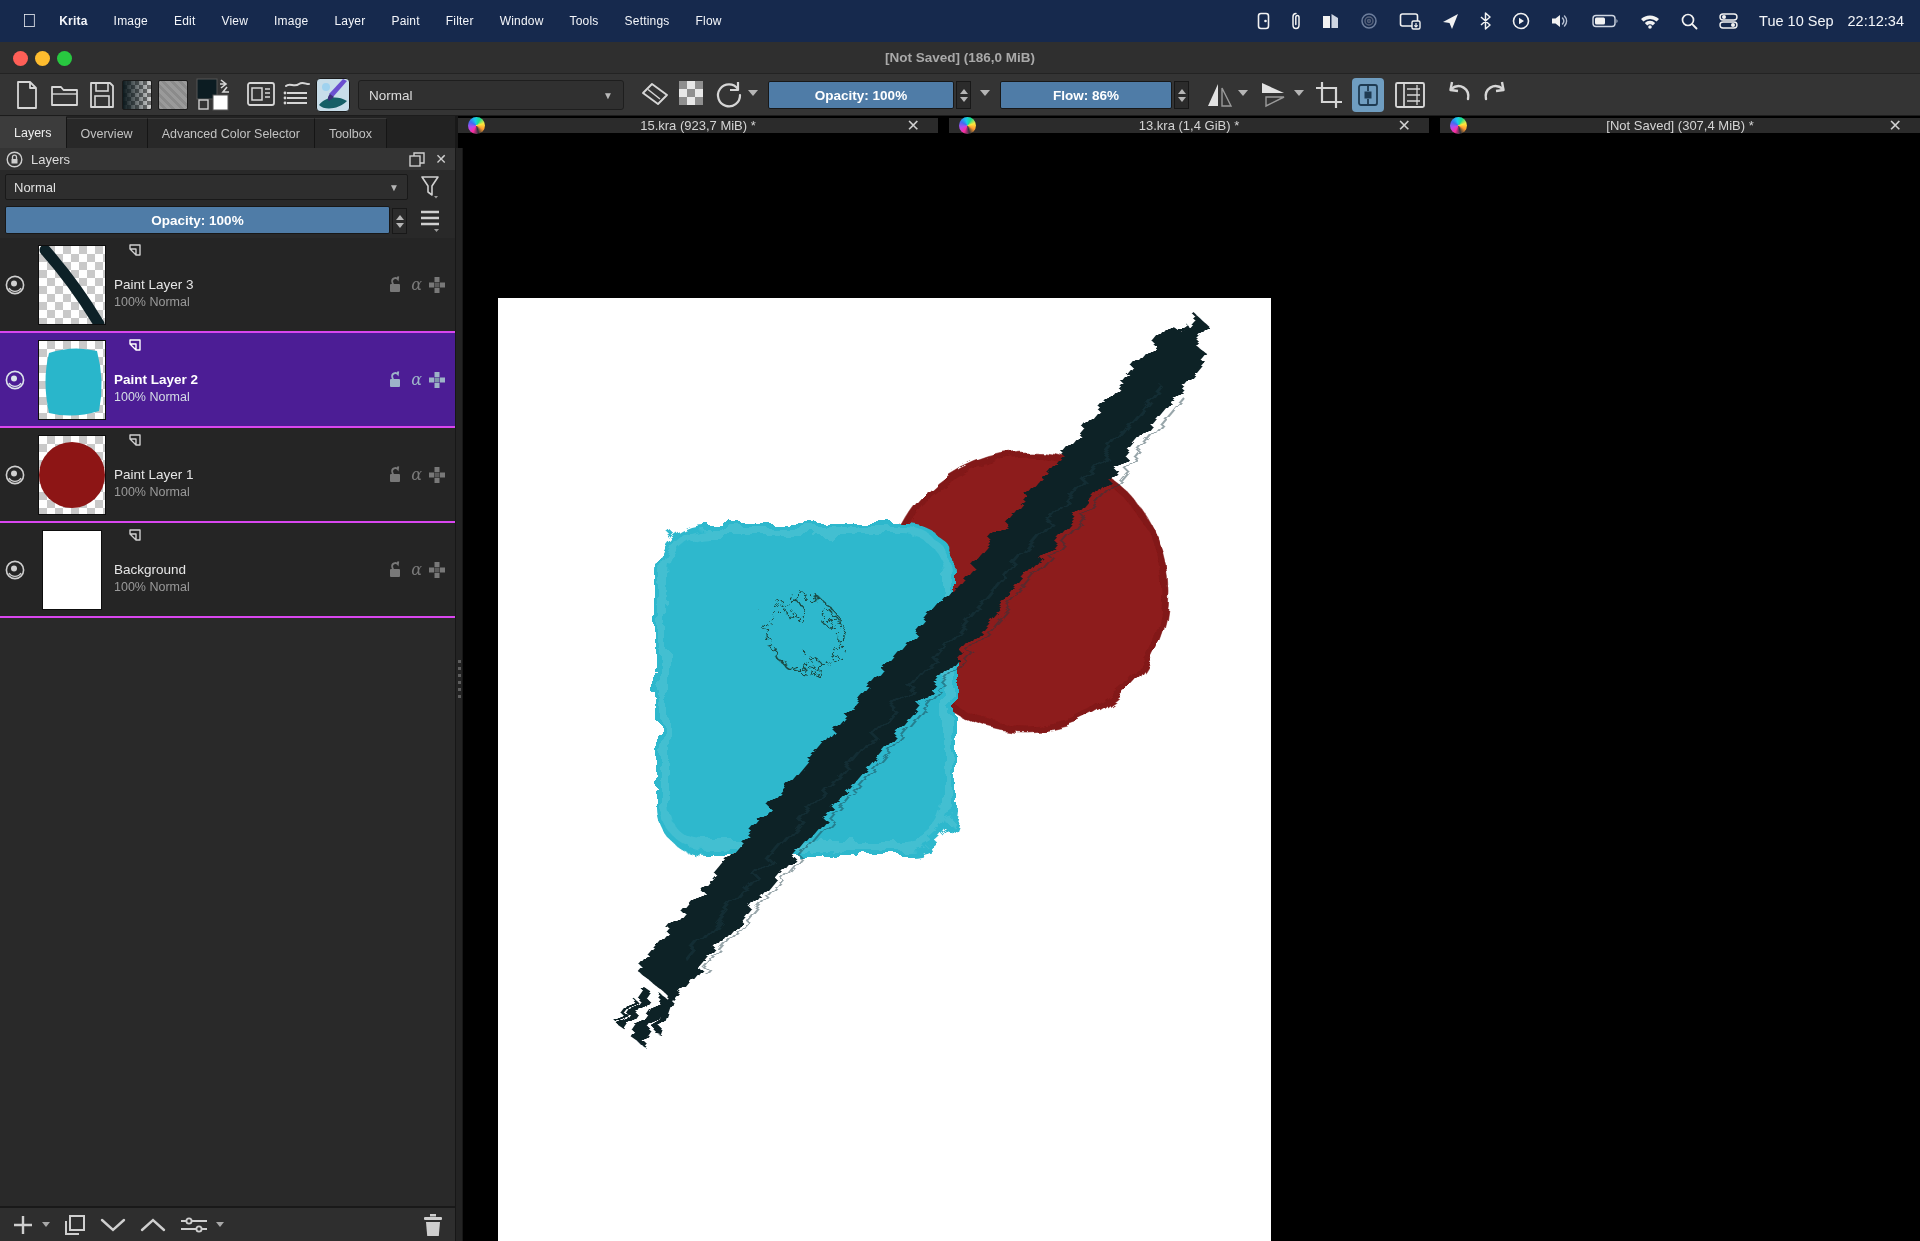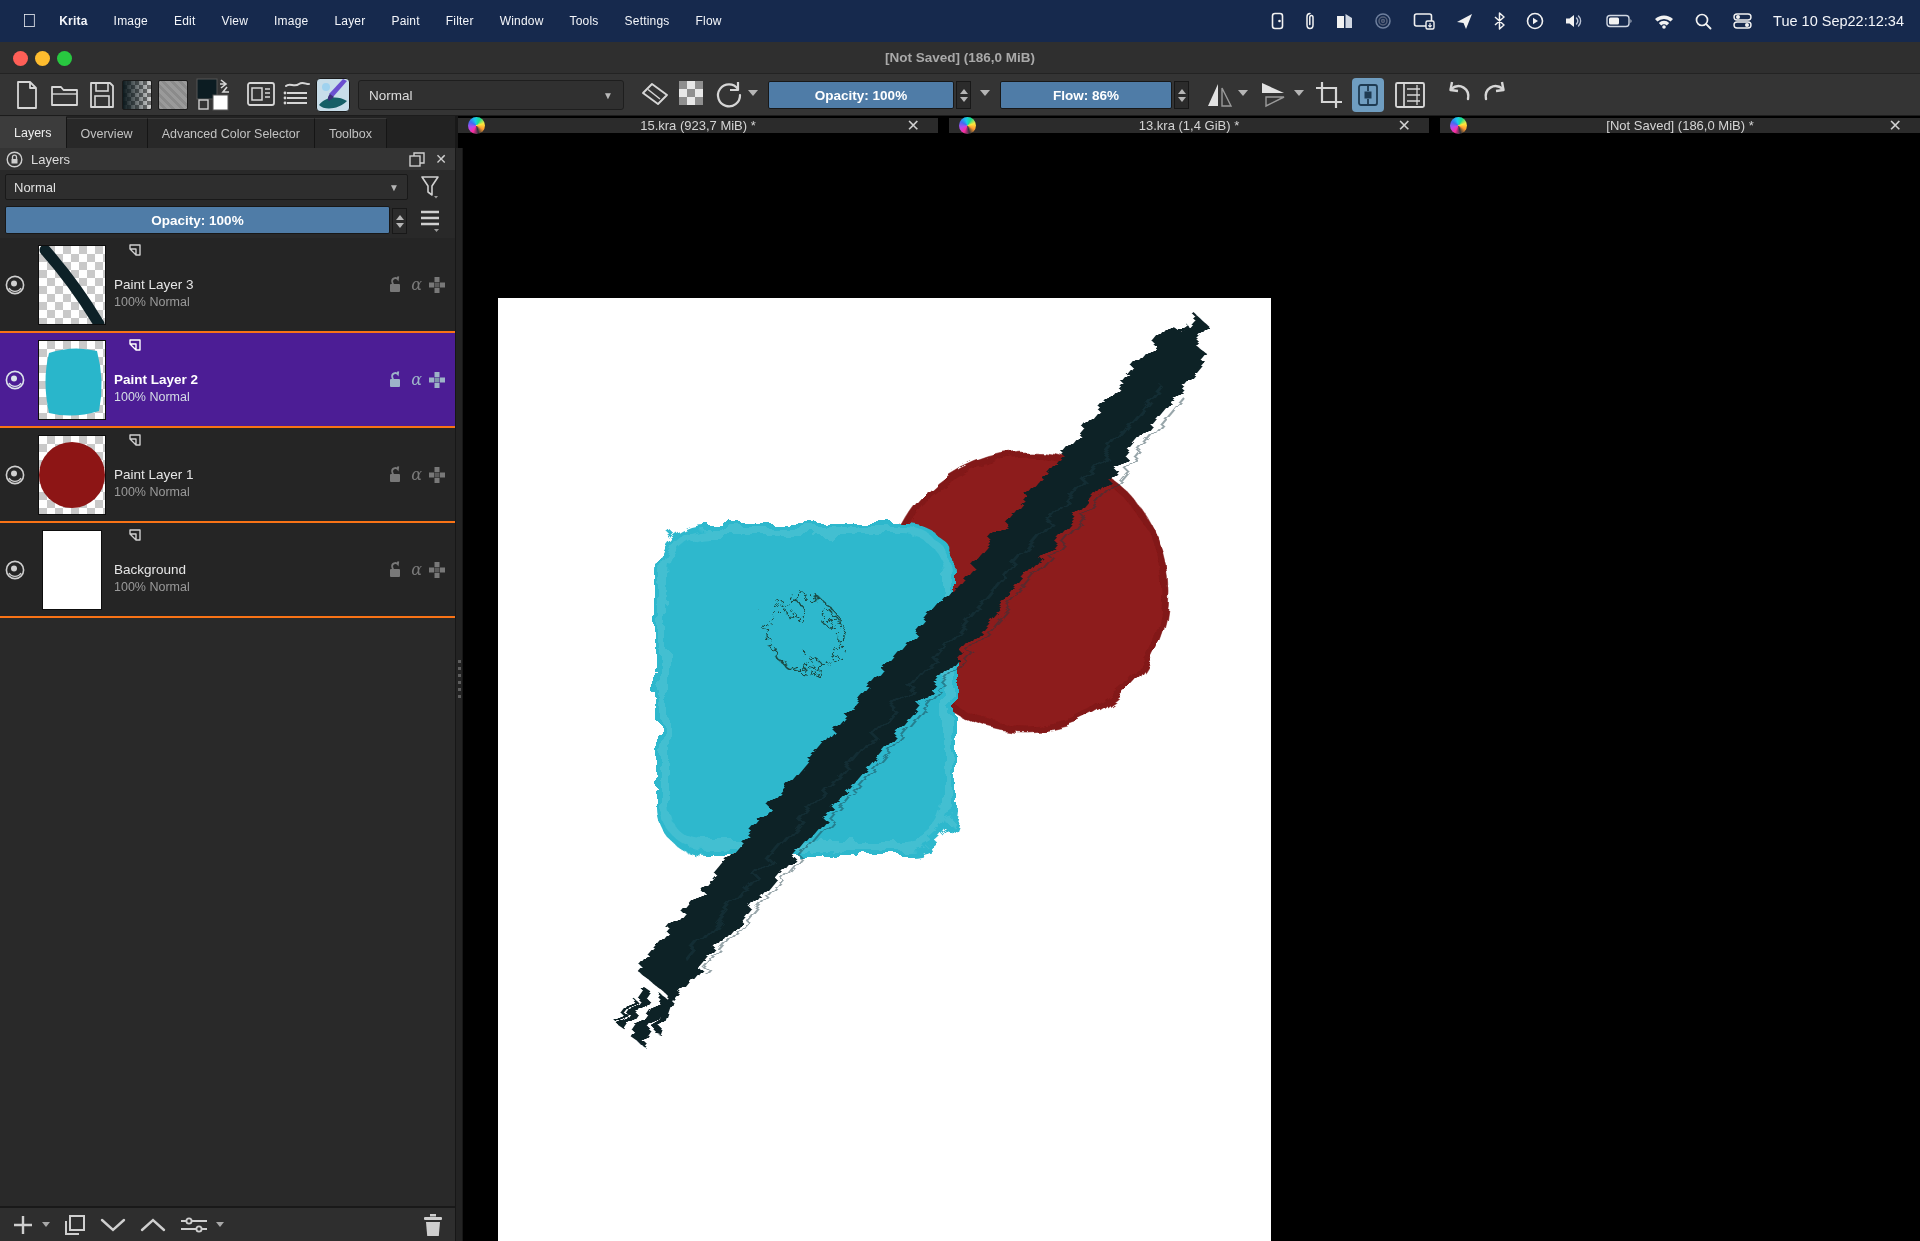--- a/index.html
+++ b/index.html
@@ -9,21 +9,21 @@
   
   #menubar { position:absolute; left:0; top:0; width:1920px; height:42px;
              background:#16294d; display:flex; align-items:center; color:#f4f6fa; }
   #menubar .left { display:flex; align-items:center; gap:0; padding-left:22px; }
   #menubar .apple { font-size:19px; margin-right:10px; }
   #menubar .mitem { font-size:12px; padding:0 13px; letter-spacing:.2px; }
   #menubar .app { font-weight:bold; }
   #menubar .right { margin-left:auto; display:flex; align-items:center; gap:21px; padding-right:16px; }
   #menubar .sicon { display:flex; align-items:center; }
   #menubar .sicon svg { display:block; }
-  #menubar .clock { font-size:14.5px; display:flex; gap:0; }
+  #menubar .clock { font-size:14.5px; display:flex; gap:14px; }
 
   
   #titlebar { position:absolute; left:0; top:42px; width:1920px; height:32px; background:#2f2f2f;
               border-bottom:1px solid #232323; }
   .tl { position:absolute; top:9px; width:15px; height:15px; border-radius:50%; }
   #tl-close{ left:13px; background:#ff5f57; } #tl-min{ left:35px; background:#febc2e; } #tl-zoom{ left:57px; background:#28c840; }
   #titlebar .wtitle { position:absolute; left:0; right:0; top:0; height:40px; line-height:32px;
               text-align:center; color:#a9a9a9; font-size:13.5px; font-weight:bold; }
 
   
@@ -83,21 +83,21 @@
                   border:1px solid #191919; border-radius:2px; color:#e0e0e0; font-size:13px;
                   display:flex; align-items:center; padding:0 8px; }
   #docker-blend .arr { margin-left:auto; color:#b5b5b5; font-size:10px; }
   #opacityrow { position:absolute; left:0; top:56px; width:455px; height:32px; }
   #docker-opacity { position:absolute; left:5px; top:2px; width:385px; height:28px; background:#4f7ca7;
                     border:1px solid #181818; border-radius:2px; color:#fff; font-weight:bold; font-size:13.5px;
                     display:flex; align-items:center; justify-content:center; }
   #docker-opacity-spin { left:392px; top:4px; height:26px; }
   
   #layerlist { position:absolute; left:0; top:90px; width:455px; }
-  .lrow { position:relative; height:95px; background:#252525; border-bottom:2px solid #f97316;
+  .lrow { position:relative; height:95px; background:#252525; border-bottom:2px solid #d946ef;
           display:flex; align-items:center; }
   .lrow.selected { background:#4c1d95; }
   .eyebox { width:30px; display:flex; justify-content:center; }
   .thumbbox { width:84px; display:flex; justify-content:center; }
   .thumb { width:68px; height:80px; border:1px solid #0e0e0e; position:relative; overflow:hidden;
            background:repeating-conic-gradient(#c9c9c9 0% 25%, #ffffff 0% 50%); background-size:16px 16px; }
   .thumb.white { background:#fff; width:60px; }
   .thumb svg { position:absolute; left:0; top:0; }
   .ltext { flex:1; padding-top:16px; }
   .lname { font-size:13.5px; color:#e6e6e6; }
@@ -408,21 +408,21 @@
       <span class="dlabel">15.kra (923,7 MiB) *</span>
       <span class="dclose">✕</span>
     </div>
     <div class="dtab">
       <span class="kicon"></span>
       <span class="dlabel">13.kra (1,4 GiB) *</span>
       <span class="dclose">✕</span>
     </div>
     <div class="dtab">
       <span class="kicon"></span>
-      <span class="dlabel">[Not Saved]  (186,0 MiB) *</span>
+      <span class="dlabel">[Not Saved]  (307,4 MiB) *</span>
       <span class="dclose">✕</span>
     </div>
   </div>
 </div>
 
 <div id="panel">
   <div id="docker-head">
     <svg width="17" height="17" viewBox="0 0 17 17" style="margin-left:6px">
         <circle cx="8.5" cy="8.5" r="7.3" fill="none" stroke="#cfcfcf" stroke-width="1.4"></circle>
         <rect x="5.5" y="8" width="6" height="4.5" fill="#cfcfcf"></rect>

